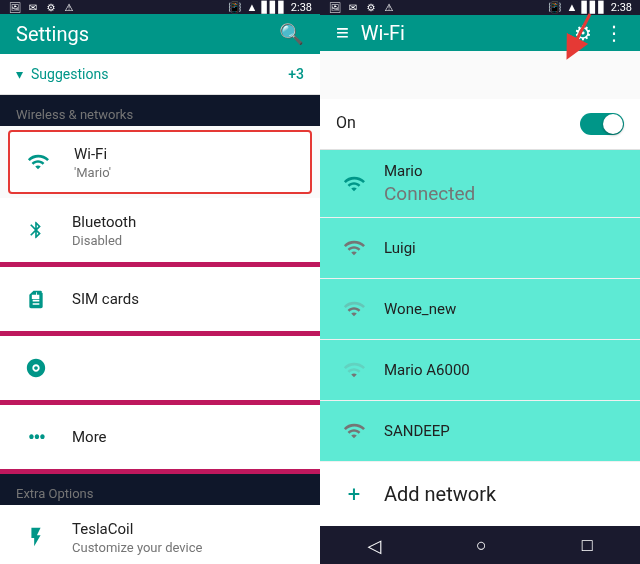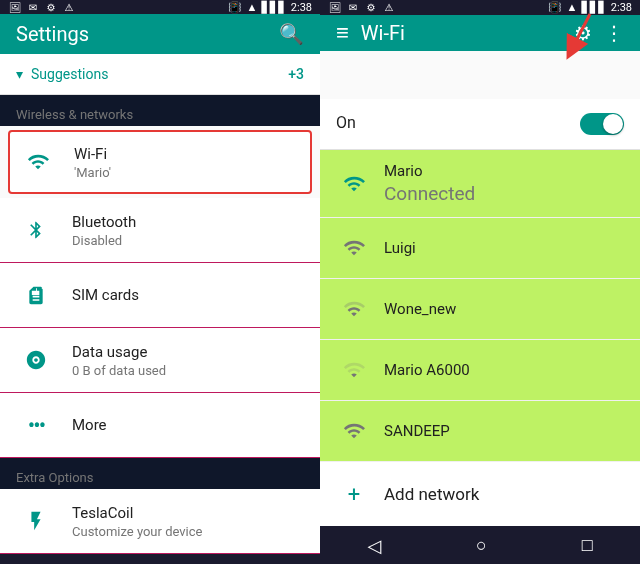--- a/index.html
+++ b/index.html
@@ -98,21 +98,21 @@
       font-size: 13px;
       color: #757575;
       background: #0f172a;
     }
 
     .list-item {
       display: flex;
       align-items: center;
       padding: 12px 16px;
       background: #fff;
-      border-bottom: 1px solid #be185d;
+      border-bottom: 5px solid #be185d;
       cursor: pointer;
     }
     .list-item .icon-wrap {
       width: 40px;
       height: 40px;
       display: flex;
       align-items: center;
       justify-content: center;
       margin-right: 16px;
       color: #009688;
@@ -196,21 +196,21 @@
       border-radius: 50%;
       top: 1px;
       right: 1px;
       box-shadow: 0 1px 3px rgba(0,0,0,0.4);
     }
 
     .wifi-network {
       display: flex;
       align-items: center;
       padding: 12px 16px;
-      background: #bef264;
+      background: #5eead4;
       border-bottom: 1px solid #f0f0f0;
       cursor: pointer;
     }
     .wifi-network .wifi-icon {
       width: 36px;
       height: 36px;
       display: flex;
       align-items: center;
       justify-content: center;
       color: #009688;
@@ -238,21 +238,21 @@
       width: 36px;
       height: 36px;
       display: flex;
       align-items: center;
       justify-content: center;
       color: #009688;
       font-size: 22px;
       margin-right: 12px;
     }
     .add-network .label {
-      font-size: 17px;
+      font-size: 20px;
       color: #212121;
     }
 
     
     .bottom-nav {
       height: 48px;
       background: #1a1a2e;
       display: flex;
       align-items: center;
       justify-content: space-around;
@@ -335,24 +335,20 @@
     <div class="text-wrap">
       <div class="primary">SIM cards</div>
     </div>
   </div>
 
   <div class="list-item">
     <div class="icon-wrap">
       <svg width="22" height="22" viewBox="0 0 24 24" fill="#009688">
         <path d="M22 12C22 6.48 17.52 2 12 2 6.48 2 2 6.48 2 12s4.48 10 10 10 10-4.48 10-10zm-10 4c-2.21 0-4-1.79-4-4s1.79-4 4-4 4 1.79 4 4-1.79 4-4 4zm0-6c-1.1 0-2 .9-2 2s.9 2 2 2 2-.9 2-2-.9-2-2-2zM12 2v4c3.31 0 6 2.69 6 6h4c0-5.52-4.48-10-10-10z"></path>
       </svg>
-    </div>
-    <div class="text-wrap">
-      <div class="primary">Data usage</div>
-      <div class="secondary">0 B of data used</div>
     </div>
   </div>
 
   <div class="list-item">
     <div class="icon-wrap">
       <span style="color:#009688;font-size:22px;letter-spacing:-2px;">•••</span>
     </div>
     <div class="text-wrap">
       <div class="primary">More</div>
     </div>

